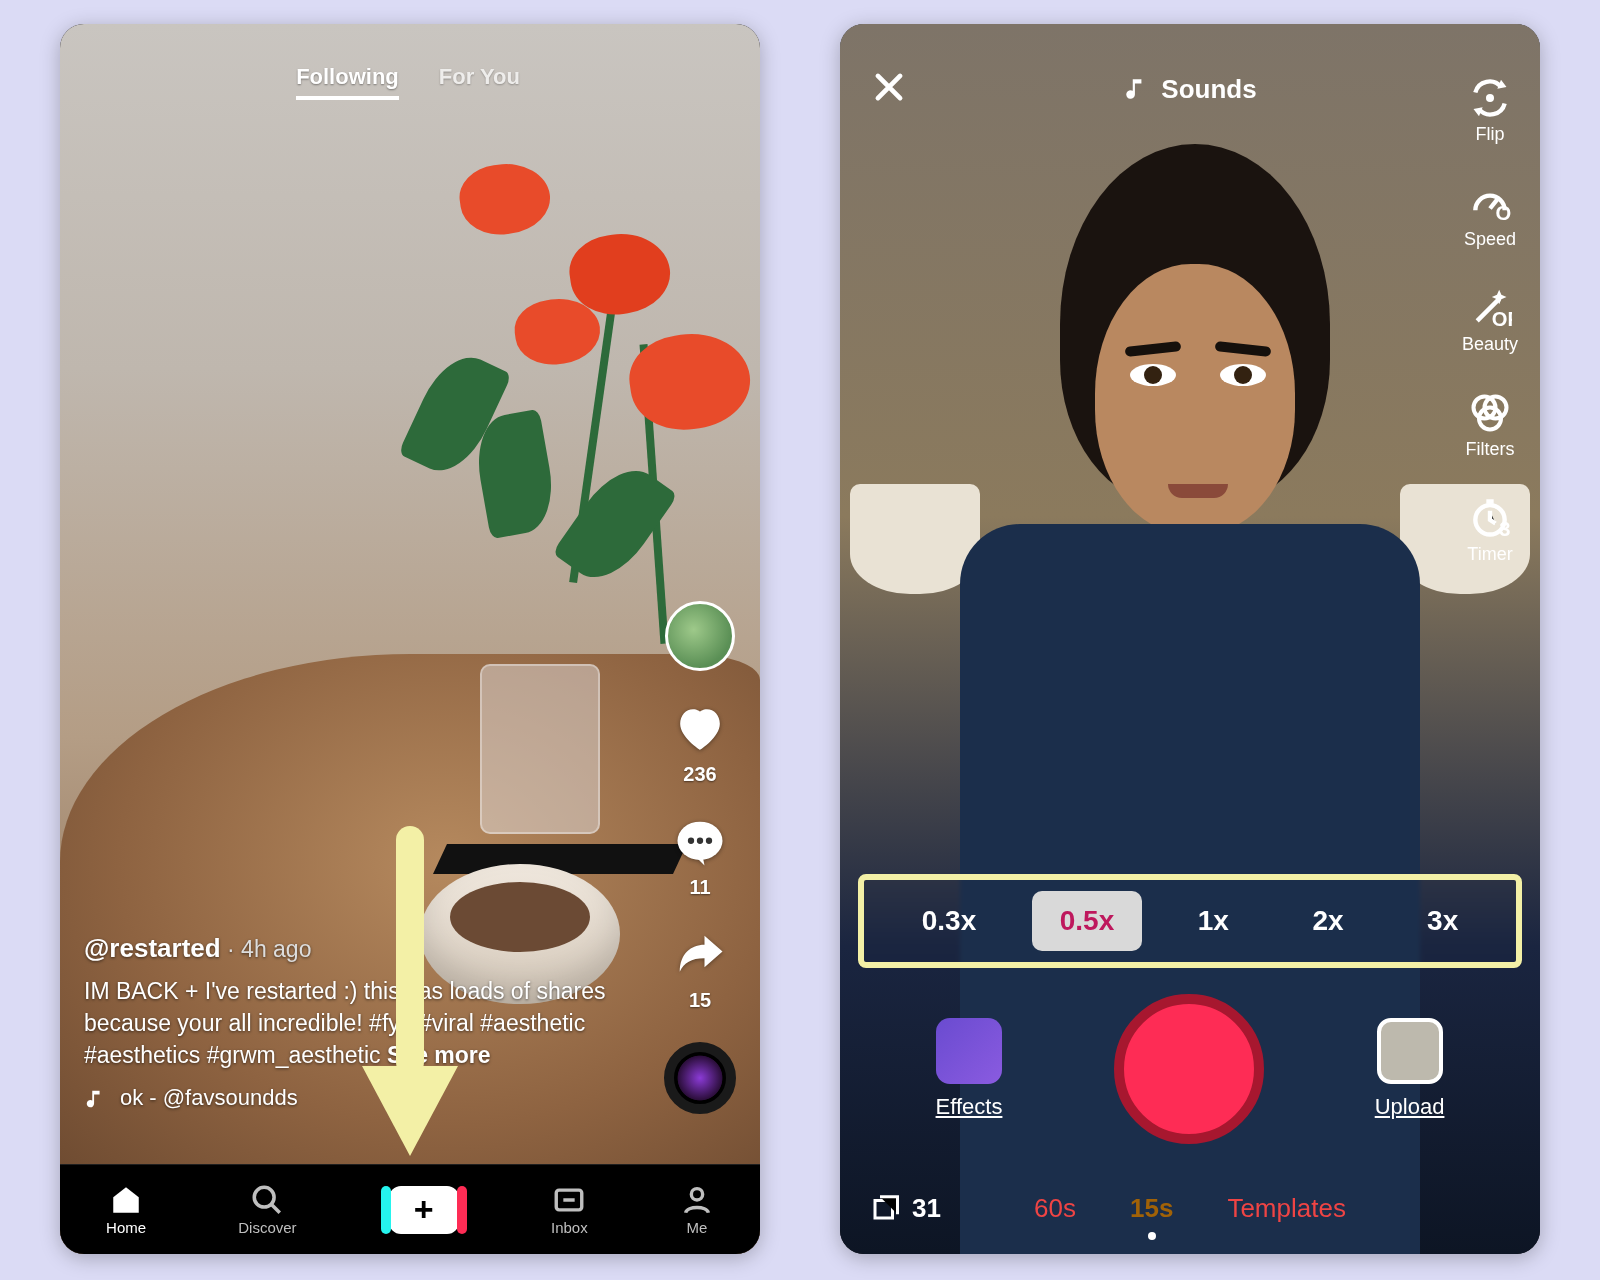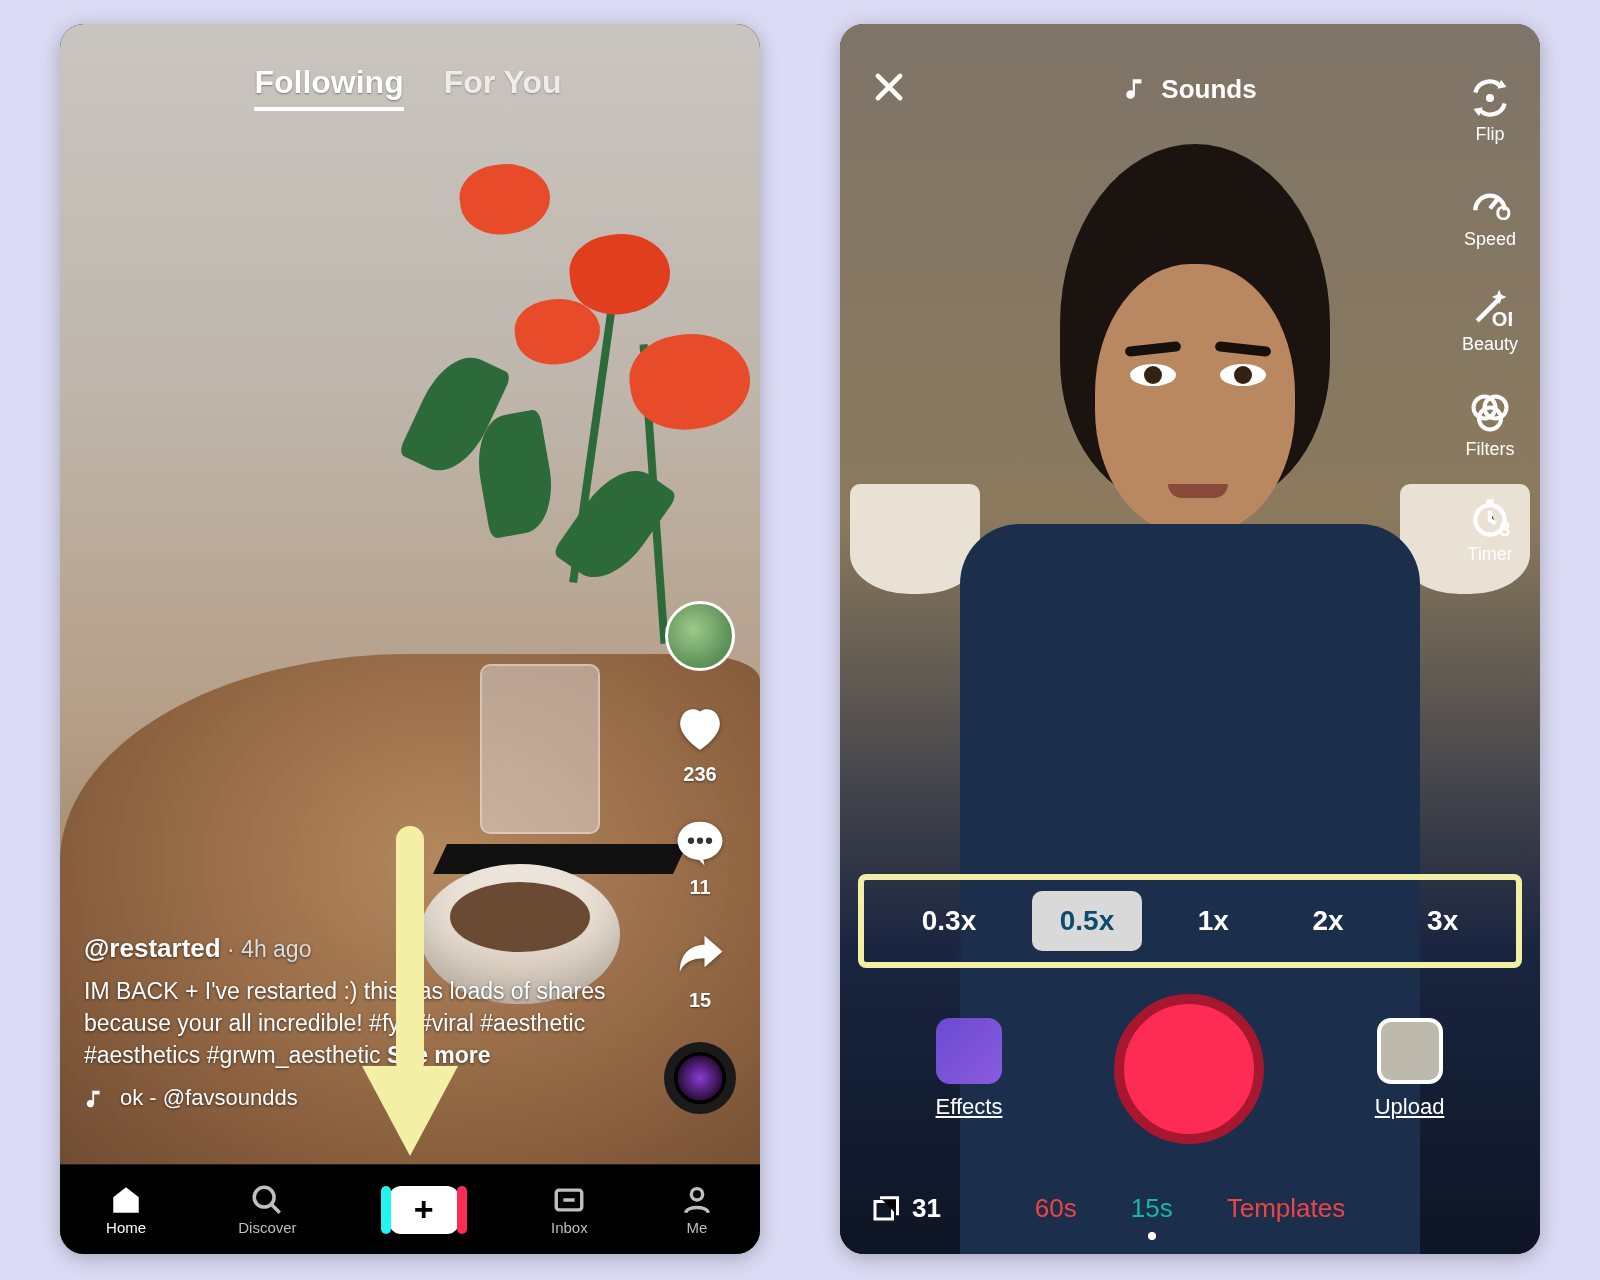--- a/index.html
+++ b/index.html
@@ -67,21 +67,21 @@
   .mug{
     position:absolute;bottom:170px;left:360px;width:200px;height:140px;
     background:linear-gradient(#efe7dd,#d5c9ba);border-radius:50%;
     box-shadow:inset 0 -20px 30px rgba(0,0,0,.15);
   }
   .mug::before{content:"";position:absolute;top:18px;left:30px;right:30px;height:70px;border-radius:50%;background:#6b4a34;}
   .book{position:absolute;bottom:300px;left:380px;width:240px;height:30px;background:#111;transform:skewX(-25deg);}
 
   .feed-tabs{
     position:absolute;top:40px;left:0;right:4px;display:flex;justify-content:center;gap:40px;
-    font-size:32px;font-weight:600;text-shadow:0 1px 2px rgba(0,0,0,.4);
+    font-size:22px;font-weight:600;text-shadow:0 1px 2px rgba(0,0,0,.4);
   }
   .feed-tab{opacity:.7;cursor:pointer;}
   .feed-tab.active{opacity:1;border-bottom:4px solid #fff;padding-bottom:6px;}
 
   .right-rail{
     position:absolute;right:24px;bottom:140px;display:flex;flex-direction:column;align-items:center;gap:30px;
   }
   .rr-item{display:flex;flex-direction:column;align-items:center;gap:6px;font-size:20px;font-weight:600;text-shadow:0 1px 2px rgba(0,0,0,.5);}
   .avatar{width:70px;height:70px;border-radius:50%;background:radial-gradient(circle at 40% 40%,#9ec98a,#5a8f55 70%);border:3px solid #fff;}
   .heart{width:56px;height:56px;}
@@ -155,34 +155,34 @@
   .tool svg{width:44px;height:44px;}
   .badge-txt{font-size:11px;font-weight:700;fill:#fff;}
 
   .speed-bar{
     position:absolute;left:18px;right:18px;top:850px;height:94px;
     border:6px solid var(--annotation);border-radius:8px;
     display:flex;align-items:center;justify-content:space-around;padding:12px 16px;
     backdrop-filter:blur(2px);
   }
   .speed-item{font-size:28px;font-weight:600;color:#fff;padding:14px 28px;border-radius:10px;cursor:pointer;}
-  .speed-item.sel{background:#d9d9d9;color:#0c4a6e;}
+  .speed-item.sel{background:#d9d9d9;color:#be185d;}
 
   .bottom-controls{position:absolute;left:0;right:0;bottom:110px;display:flex;align-items:center;justify-content:space-around;padding:0 40px;}
   .sq-btn{display:flex;flex-direction:column;align-items:center;gap:10px;font-size:22px;cursor:pointer;text-decoration:underline;}
   .sq{width:66px;height:66px;border-radius:14px;}
   .effects-sq{background:linear-gradient(135deg,#6a4bd0,#8a5be0);}
   .upload-sq{background:#bdb9ad;border:4px solid #fff;}
   .record{width:150px;height:150px;border-radius:50%;border:10px solid #a7172f;background:var(--accent);cursor:pointer;}
 
   .mode-row{position:absolute;left:0;right:0;bottom:30px;display:flex;align-items:center;justify-content:center;gap:54px;font-size:26px;}
   .mode-row .muted{color:#ef4444;}
-  .mode-row .active{color:#14b8a6;font-weight:400;position:relative;}
+  .mode-row .active{color:#a16207;font-weight:700;position:relative;}
   .mode-row .active::after{content:"";position:absolute;left:50%;transform:translateX(-50%);bottom:-16px;width:8px;height:8px;border-radius:50%;background:#fff;}
-  .draft-pill{position:absolute;left:30px;bottom:30px;display:flex;align-items:flex-end;gap:12px;font-size:26px;font-weight:600;}
+  .draft-pill{position:absolute;left:30px;bottom:30px;display:flex;align-items:flex-start;gap:12px;font-size:26px;font-weight:600;}
   .draft-pill svg{width:30px;height:30px;}
 </style>
 </head>
 <body>
 
 <div class="phone">
   <div class="feed-bg">
     <div class="roses">
       <div class="stem s1"></div>
         <div class="stem s2"></div>

